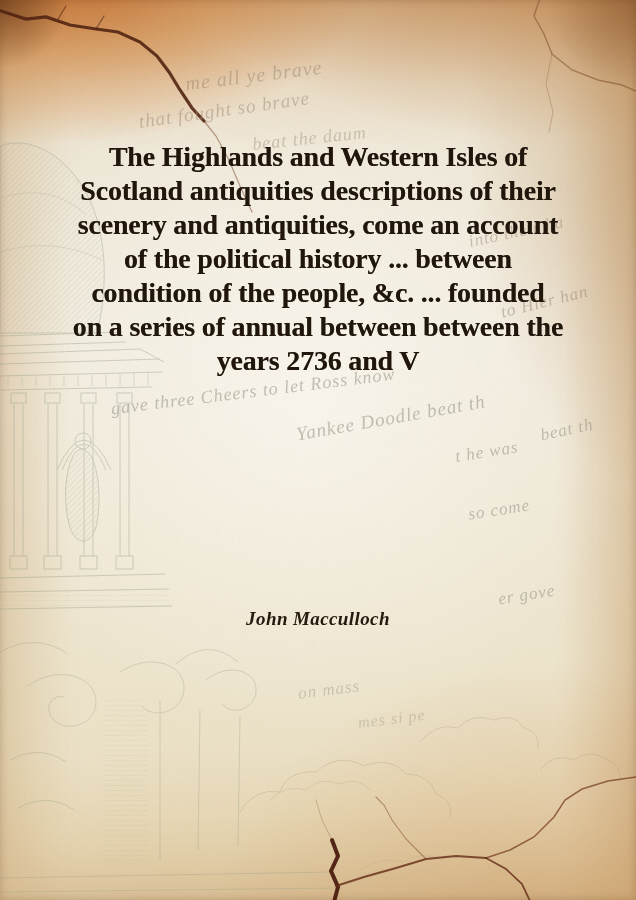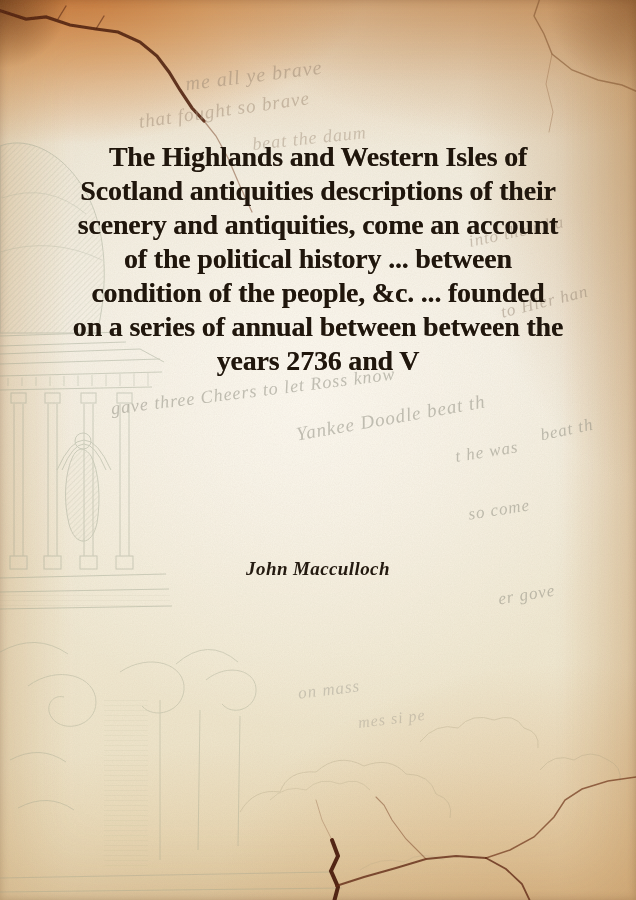--- a/index.html
+++ b/index.html
@@ -57,21 +57,21 @@
     text-align:center;
   }
   .title-line{
     font-size:28px;line-height:34px;font-weight:bold;
     color:#20160c;
     letter-spacing:-0.2px;
     text-shadow:0 0 .4px rgba(32,22,12,.6);
   }
   
   .author{
-    position:absolute;left:0;top:558px;width:100%;
+    position:absolute;left:0;top:608px;width:100%;
     text-align:center;
     font-size:19px;font-weight:bold;font-style:italic;
     color:#241a10;
     letter-spacing:.4px;
   }
 </style>
 </head>
 <body>
 
 <div class="cover">

